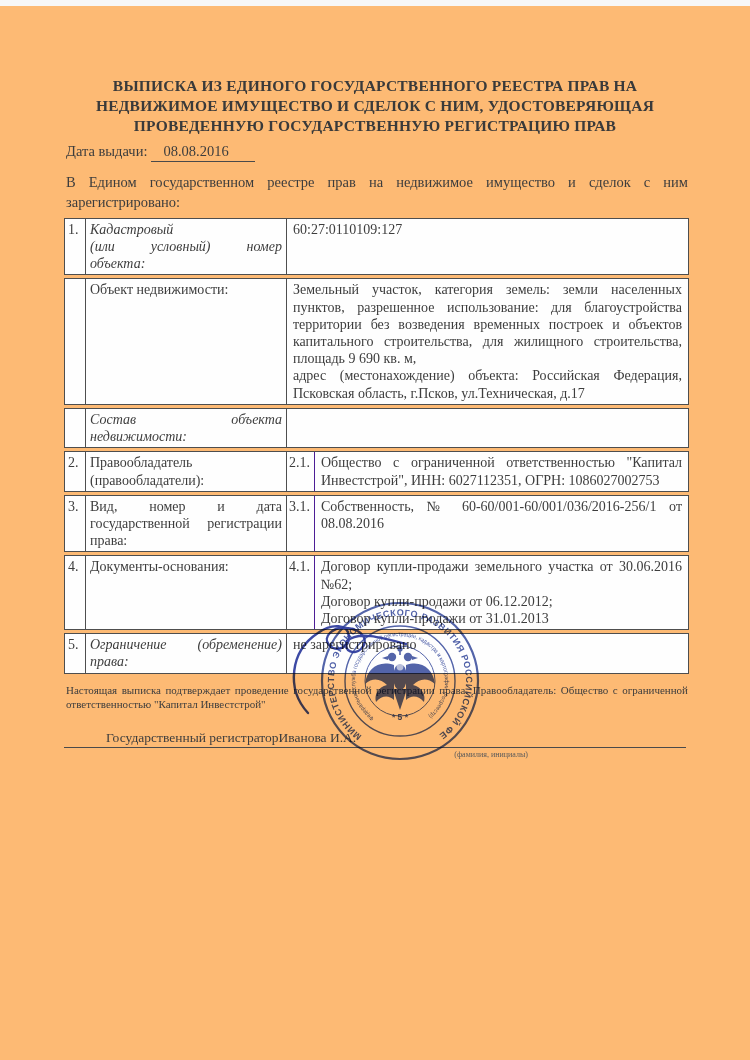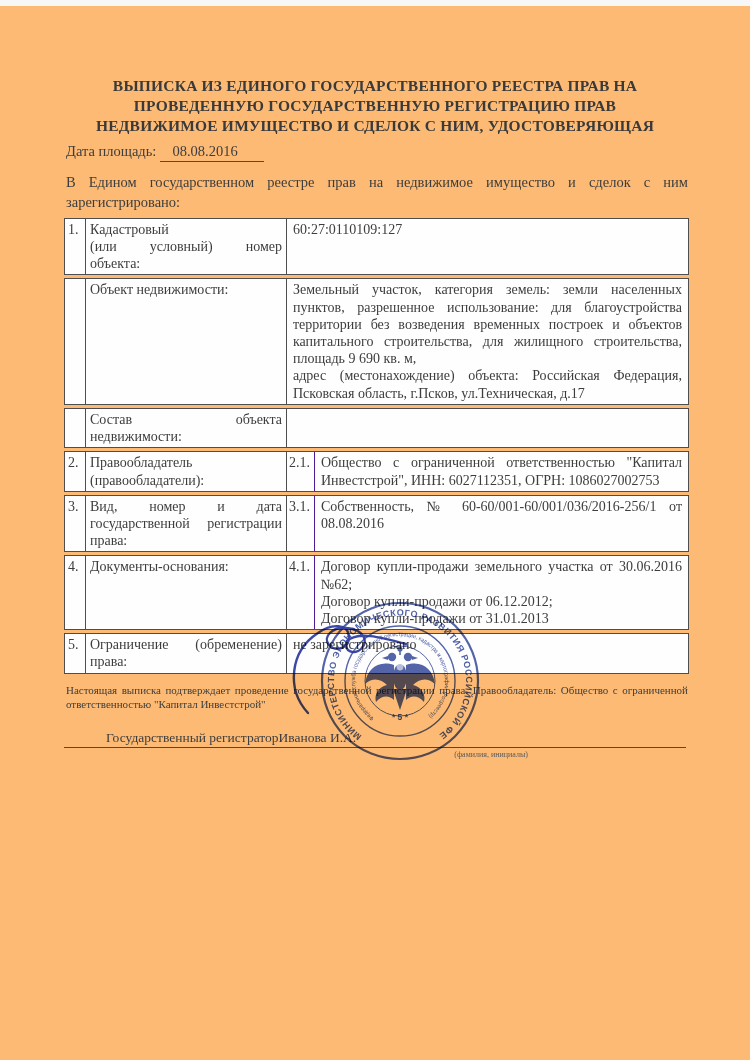--- a/index.html
+++ b/index.html
@@ -25,21 +25,21 @@
   .reg-table { margin:6px 0 0 64px; width:625px; }
   .t-row {
     display:flex; align-items:stretch; border:1px solid #4e4e4e;
     margin-bottom:3px; background:#fefefe;
   }
   .cell { font-size:14px; line-height:1.23; padding:2px 4px; }
   .cell-num  { width:21px; border-right:1px solid #4e4e4e; padding:2px 1px 2px 3px; flex:none; }
   .cell-label{ width:201px; border-right:1px solid #4e4e4e; flex:none; text-align:justify; }
   .cell-sub  { width:28px; border-right:1px solid #4c1d95; padding:2px 1px 2px 2px; flex:none; }
   .cell-value{ flex:1; padding:2px 6px; text-align:justify; white-space:pre-line; }
-  .spread { white-space:pre-line; text-align:justify; text-align-last:justify; }
+  .spread { white-space:pre-line; text-align:justify; text-align-last:justify;font-style:italic; }
   .confirm-par {
     margin:9px 62px 0 66px; font-size:11px; line-height:1.32; text-align:justify;
   }
   .sig-row {
     position:relative; margin:14px 64px 0 64px; width:622px; height:22px;
     border-bottom:1.5px solid #4a4a4a; display:flex; align-items:flex-end;
     justify-content:flex-start; font-size:13.5px;
   }
   .sig-label { margin-left:42px; padding-bottom:1px; }
   .sig-name  { margin-right:98px; padding-bottom:1px; }
@@ -53,26 +53,26 @@
   }
   .seal-wrap svg { width:100%; height:100%; }
 </style>
 </head>
 <body>
 
 <div class="page">
 
   <div class="doc-title">
     <div>ВЫПИСКА ИЗ ЕДИНОГО ГОСУДАРСТВЕННОГО РЕЕСТРА ПРАВ НА</div>
+    <div>НЕДВИЖИМОЕ ИМУЩЕСТВО И СДЕЛОК С НИМ, УДОСТОВЕРЯЮЩАЯ</div>
     <div>ПРОВЕДЕННУЮ ГОСУДАРСТВЕННУЮ РЕГИСТРАЦИЮ ПРАВ</div>
-    <div>НЕДВИЖИМОЕ ИМУЩЕСТВО И СДЕЛОК С НИМ, УДОСТОВЕРЯЮЩАЯ</div>
   </div>
 
   <div class="date-line">
-    <span>Дата площадь:</span><span class="date-value">08.08.2016</span>
+    <span>Дата выдачи:</span><span class="date-value">08.08.2016</span>
   </div>
 
   <div class="intro">В Едином государственном реестре прав на недвижимое имущество и сделок с ним зарегистрировано:</div>
 
   <div class="reg-table">
 
     <div class="t-row">
       <div class="cell cell-num">1.</div>
       <div class="cell cell-label spread">Кадастровый
 (или условный) номер

